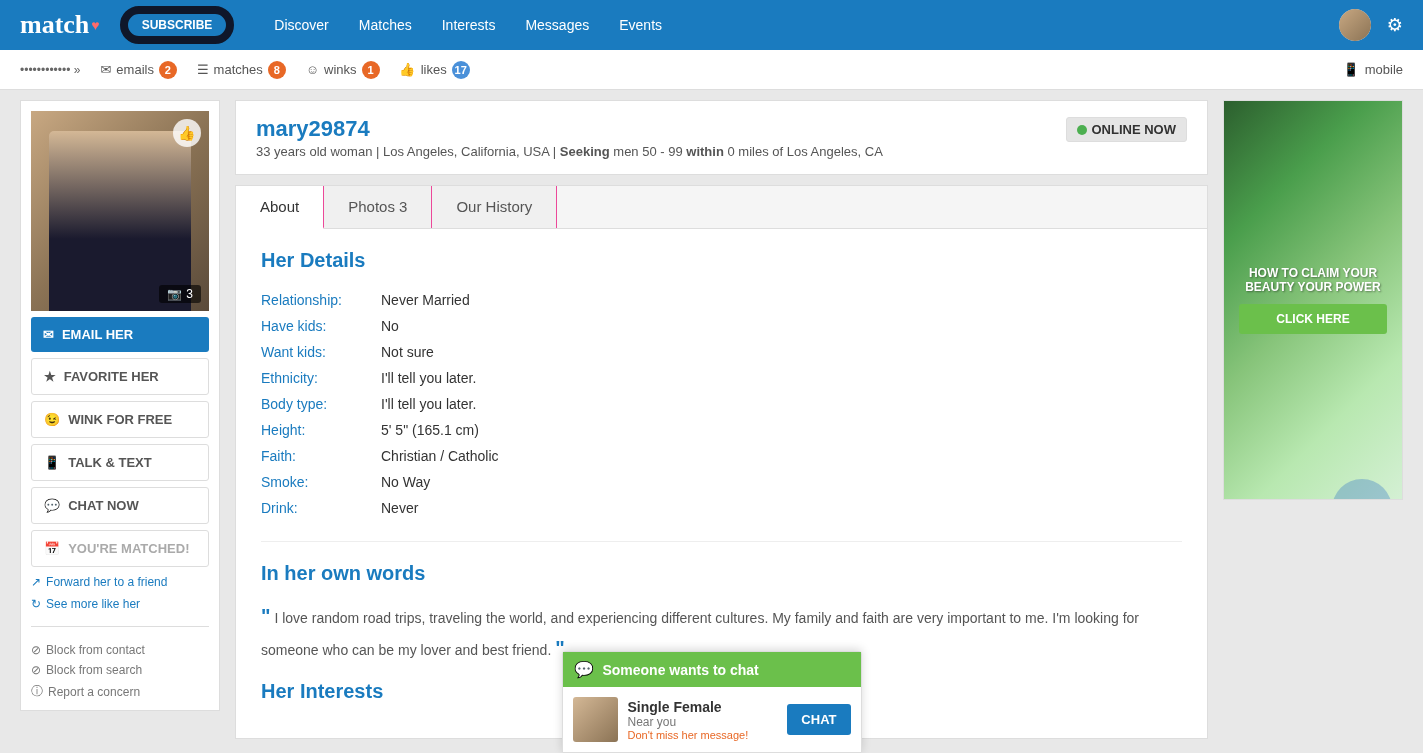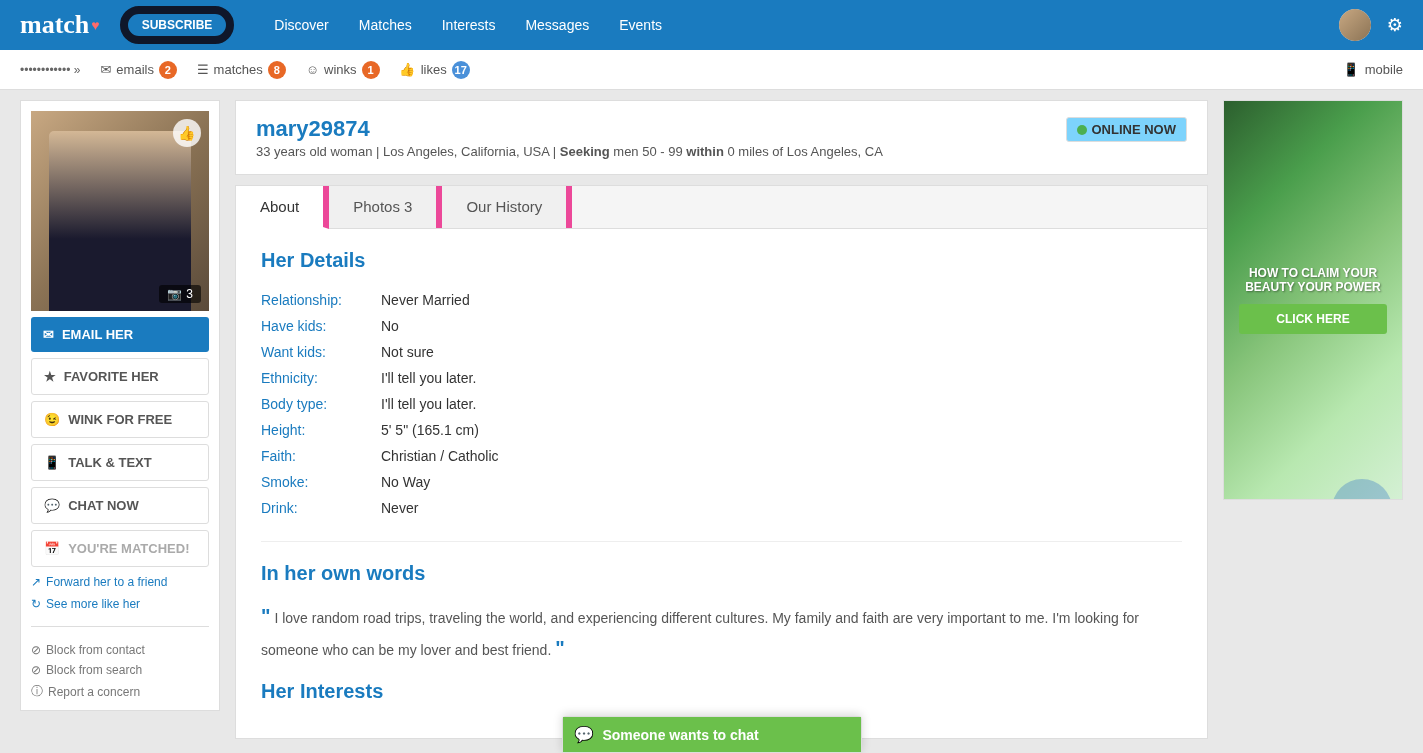--- a/index.html
+++ b/index.html
@@ -146,37 +146,37 @@
       color: #777; font-size: 12px; margin-top: 6px; cursor: pointer;
     }
 
     
     #middle-panel { flex: 1; min-width: 0; }
 
     #profile-header { background: white; padding: 15px 20px; border: 1px solid #ddd; margin-bottom: 10px; }
     #profile-username { color: #1a7bbf; font-size: 22px; font-weight: bold; }
     #online-badge {
       display: inline-flex; align-items: center; gap: 5px;
-      background: #7dd3fc; border: 1px solid #ddd;
+      background: #e5e5e5; border: 1px solid #ddd;
       padding: 4px 10px; border-radius: 3px;
       font-size: 13px; color: #333; font-weight: bold;
     }
     #online-dot { width: 10px; height: 10px; background: #4caf50; border-radius: 50%; }
     #profile-details-line { color: #555; font-size: 13px; margin-top: 2px; }
     #profile-details-line strong { font-weight: bold; }
 
     
     #tabs-container { background: white; border: 1px solid #ddd; }
     #tabs-header { display: flex; border-bottom: 1px solid #ddd; background: #f5f5f5; }
     .tab {
       padding: 12px 24px;
       cursor: pointer;
       font-size: 15px;
       color: #555;
-      border-right: 6px solid #ec4899;
+      border-right: 1px solid #ec4899;
       background: #f0f0f0;
     }
     .tab.active { background: white; color: #333; font-weight: normal; border-bottom: 2px solid white; margin-bottom: -1px; }
 
     #tab-content { padding: 20px 25px; }
 
     
     #her-details-title, #in-her-words-title, #her-interests-title {
       color: #1a7bbf; font-size: 20px; font-weight: bold; margin-bottom: 15px;
     }
@@ -486,13 +486,24 @@
       </div>
     </div>
   </div>
 </div>
 
 <div id="chat-popup">
   <div id="chat-popup-header">
     <span id="chat-popup-icon">💬</span>
     <span>Someone wants to chat</span>
   </div>
+  <div id="chat-popup-body">
+    <div id="chat-user-avatar">
+      <div style="width:100%;height:100%;background:linear-gradient(135deg,#d4b896,#8b7355);"></div>
+    </div>
+    <div id="chat-user-info">
+      <div id="chat-user-name">Single Female</div>
+      <div id="chat-user-location">Near you</div>
+      <div id="chat-user-status">Don't miss her message!</div>
+    </div>
+    <button id="chat-now-btn">CHAT</button>
+  </div>
 </div>
 
 </body></html>

